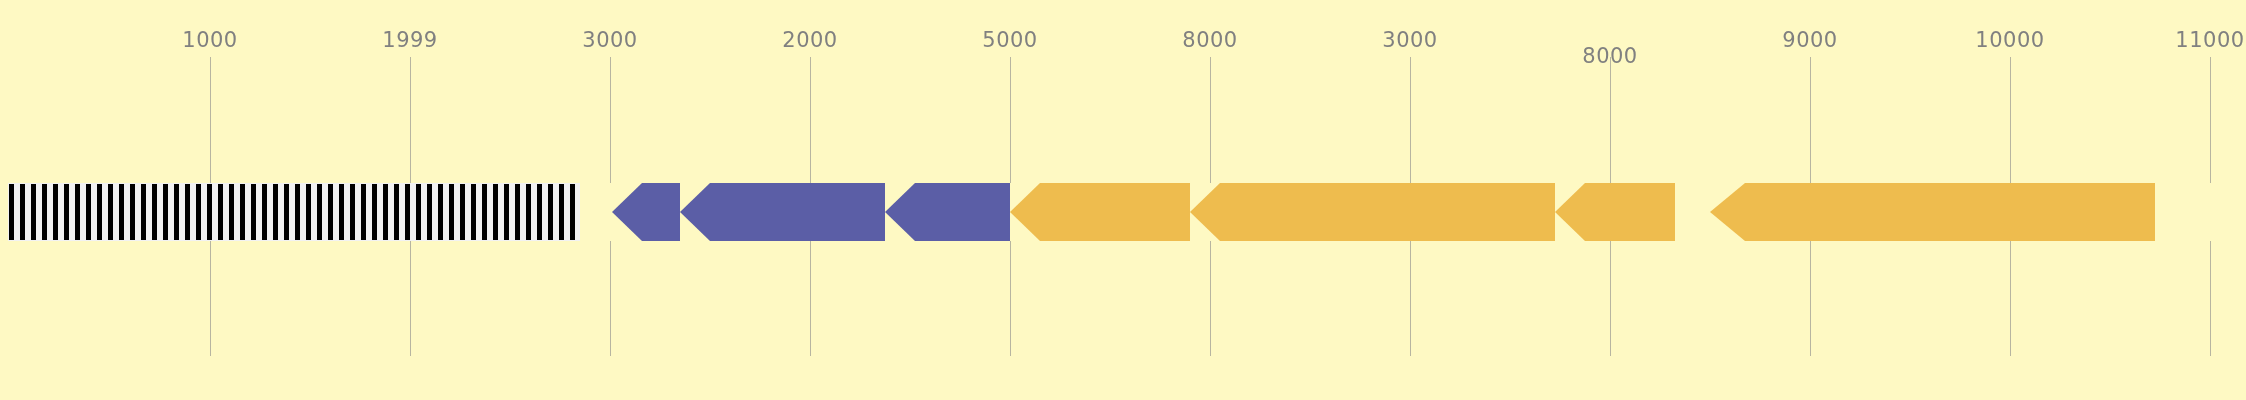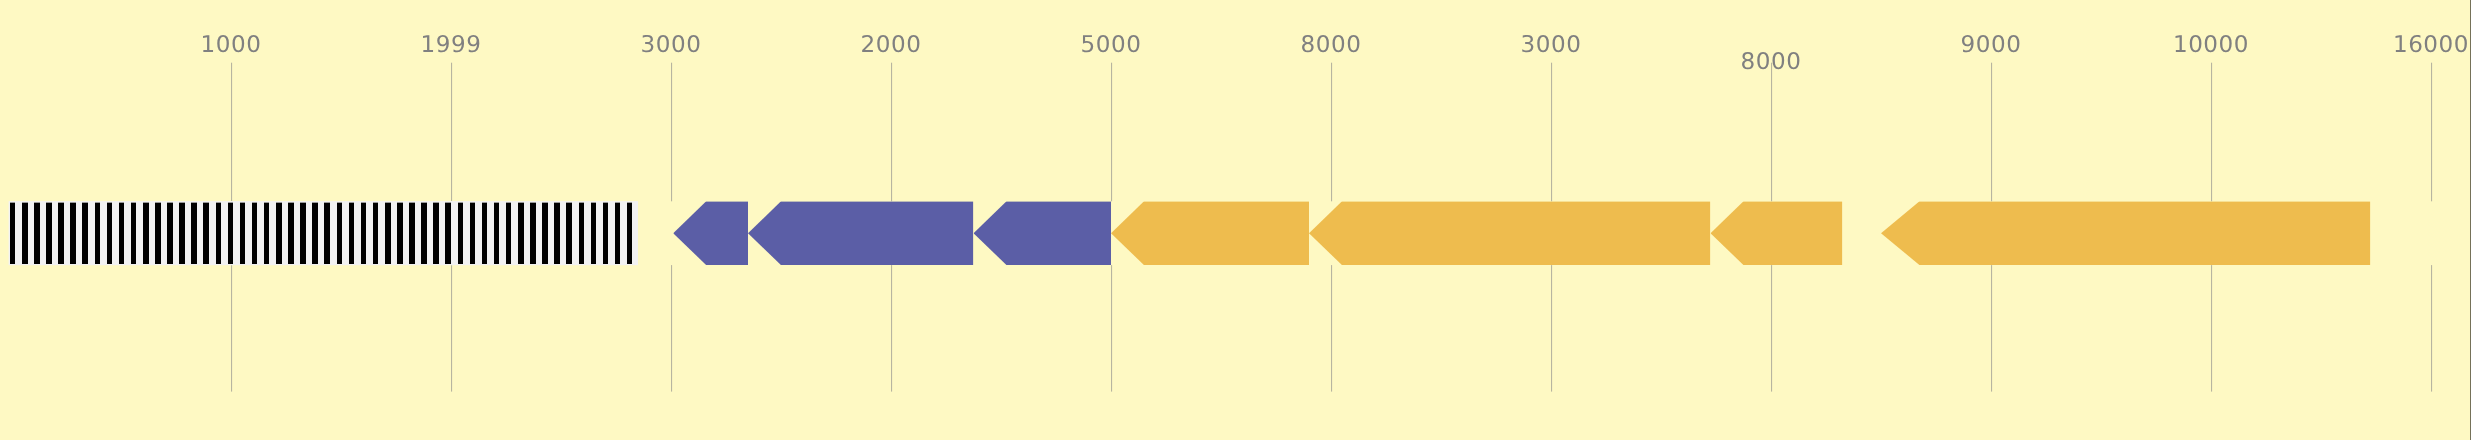--- a/index.html
+++ b/index.html
@@ -79,21 +79,21 @@
         <div class="tick-label" style="left: 210px; top: 30px; color: rgb(128, 128, 128);">1000</div>
         <div class="tick-label" style="left: 410px; top: 30px; color: rgb(128, 128, 128);">1999</div>
         <div class="tick-label" style="left: 610px; top: 30px; color: rgb(128, 128, 128);">3000</div>
         <div class="tick-label" style="left: 810px; top: 30px; color: rgb(128, 128, 128);">2000</div>
         <div class="tick-label" style="left: 1010px; top: 30px; color: rgb(128, 128, 128);">5000</div>
         <div class="tick-label" style="left: 1210px; top: 30px; color: rgb(128, 128, 128);">8000</div>
         <div class="tick-label" style="left: 1410px; top: 30px; color: rgb(128, 128, 128);">3000</div>
         <div class="tick-label" style="left: 1610px; top: 46px; color: rgb(128, 128, 128);">8000</div>
         <div class="tick-label" style="left: 1810px; top: 30px; color: rgb(128, 128, 128); text-align: center;">9000</div>
         <div class="tick-label" style="left: 2010px; top: 30px; color: rgb(128, 128, 128);">10000</div>
-        <div class="tick-label" style="left: 2210px; top: 30px; color: rgb(128, 128, 128);">16000</div>
+        <div class="tick-label" style="left: 2210px; top: 30px; color: rgb(128, 128, 128);">11000</div>
       </div>
     <div id="gridlines">
         <div class="gridline seg-top" style="left: 210px; top: 57px; height: 126px; background: rgb(138, 138, 138);"></div>
         <div class="gridline seg-bottom" style="left: 210px; top: 241px; height: 115px; background: rgb(138, 138, 138);"></div>
         <div class="gridline seg-top" style="left: 410px; top: 57px; height: 126px; background: rgb(138, 138, 138);"></div>
         <div class="gridline seg-bottom" style="left: 410px; top: 241px; height: 115px; background: rgb(138, 138, 138);"></div>
         <div class="gridline seg-top" style="left: 610px; top: 57px; height: 126px; background: rgb(138, 138, 138);"></div>
         <div class="gridline seg-bottom" style="left: 610px; top: 241px; height: 115px; background: rgb(138, 138, 138);"></div>
         <div class="gridline seg-top" style="left: 810px; top: 57px; height: 126px; background: rgb(138, 138, 138);"></div>
         <div class="gridline seg-bottom" style="left: 810px; top: 241px; height: 115px; background: rgb(138, 138, 138);"></div>

